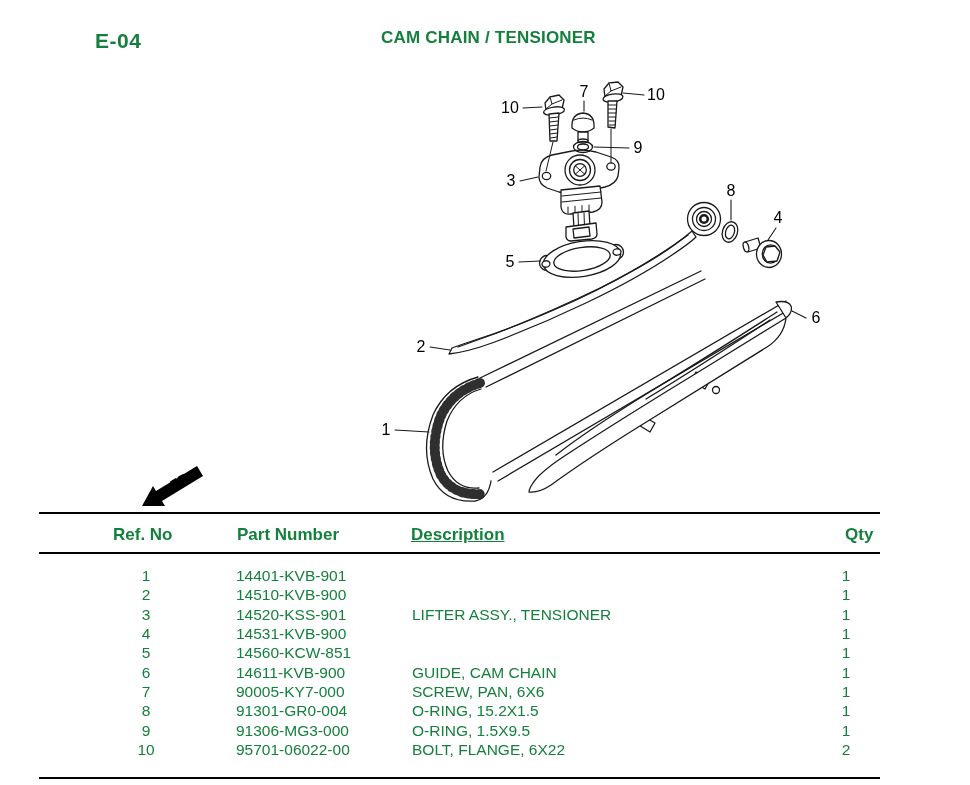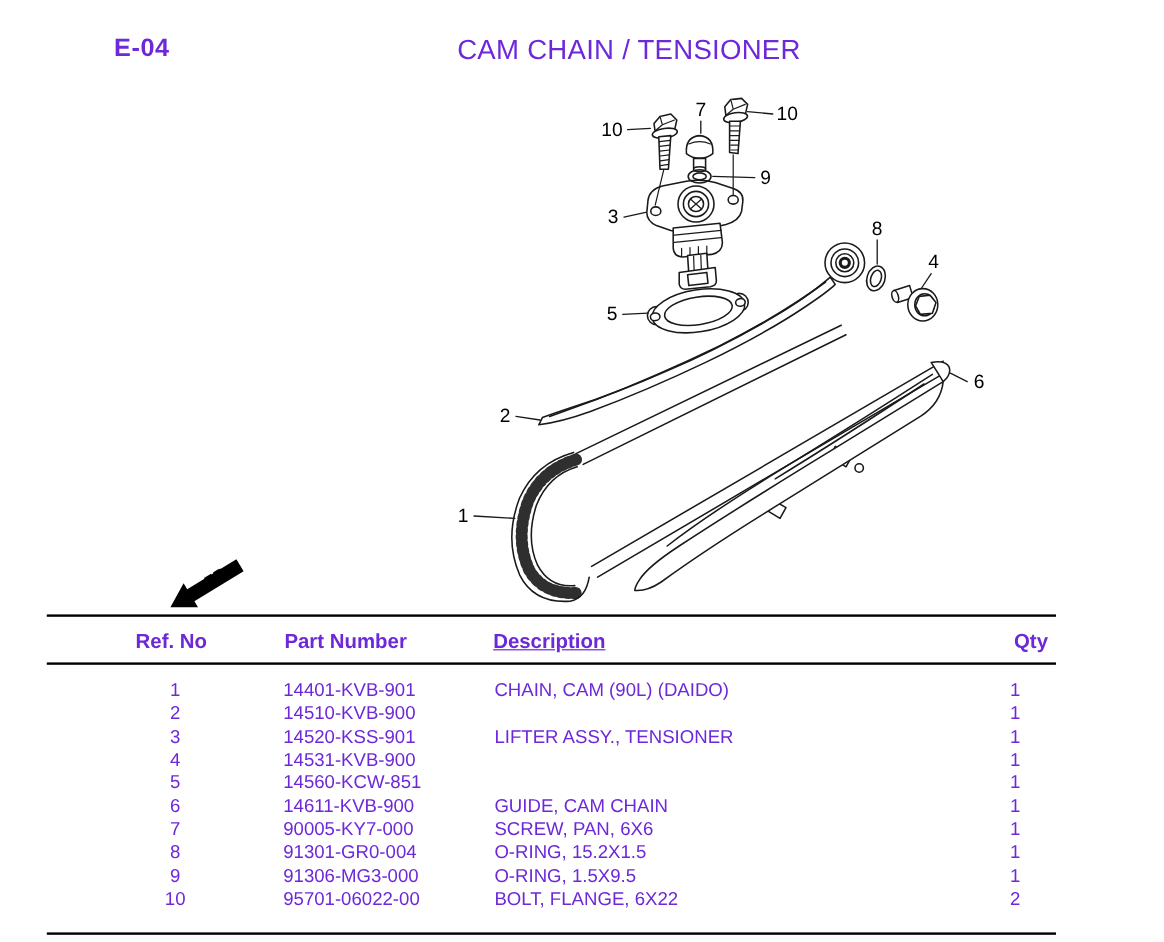--- a/index.html
+++ b/index.html
@@ -1,22 +1,22 @@
 <!DOCTYPE html>
 <html><head>
 <meta charset="utf-8">
 <style>
   html,body{margin:0;padding:0;background:#fff;}
   #page{
     position:relative;width:880px;height:785px;background:#fff;overflow:hidden;
-    font-family:"Liberation Sans",sans-serif;color:#6d28d9;
+    font-family:"Liberation Sans",sans-serif;color:#15803d;
   }
   .abs{position:absolute;}
   #page-code{left:95px;top:29px;font-size:21px;font-weight:bold;letter-spacing:.5px;}
-  #page-title{left:381px;top:28px;font-size:23px;font-weight:normal;letter-spacing:.2px;}
+  #page-title{left:381px;top:28px;font-size:17px;font-weight:bold;letter-spacing:.2px;}
   #diagram-svg{left:0;top:0;width:970px;height:785px;}
   .t-rule{position:absolute;left:39px;width:867px;height:0;border-top:2px solid #000;}
   #rule-top{top:512px;}
   #rule-head{top:552px;}
   #rule-bottom{top:777px;}
   .th{position:absolute;top:525px;font-size:17px;font-weight:bold;white-space:nowrap;}
   #th-ref{left:113px;text-align:center;}
   #th-part{left:237px;}
   #th-desc{left:411px;text-decoration:underline;}
   #th-qty{left:845px;}
@@ -175,21 +175,20 @@
     <div class="t-rule" id="rule-bottom"></div>
 
     <div class="th" id="th-ref">Ref. No</div>
     <div class="th" id="th-part">Part Number</div>
     <div class="th" id="th-desc">Description</div>
     <div class="th" id="th-qty">Qty</div>
 
     <div class="row" style="top:566px">
       <span class="c-ref">1</span>
       <span class="c-part">14401-KVB-901</span>
-      <span class="c-desc">CHAIN, CAM (90L) (DAIDO)</span>
       <span class="c-qty">1</span>
     </div>
     <div class="row" style="top:585px">
       <span class="c-ref">2</span>
       <span class="c-part">14510-KVB-900</span>
       <span class="c-qty">1</span>
     </div>
     <div class="row" style="top:605px">
       <span class="c-ref">3</span>
       <span class="c-part">14520-KSS-901</span>

